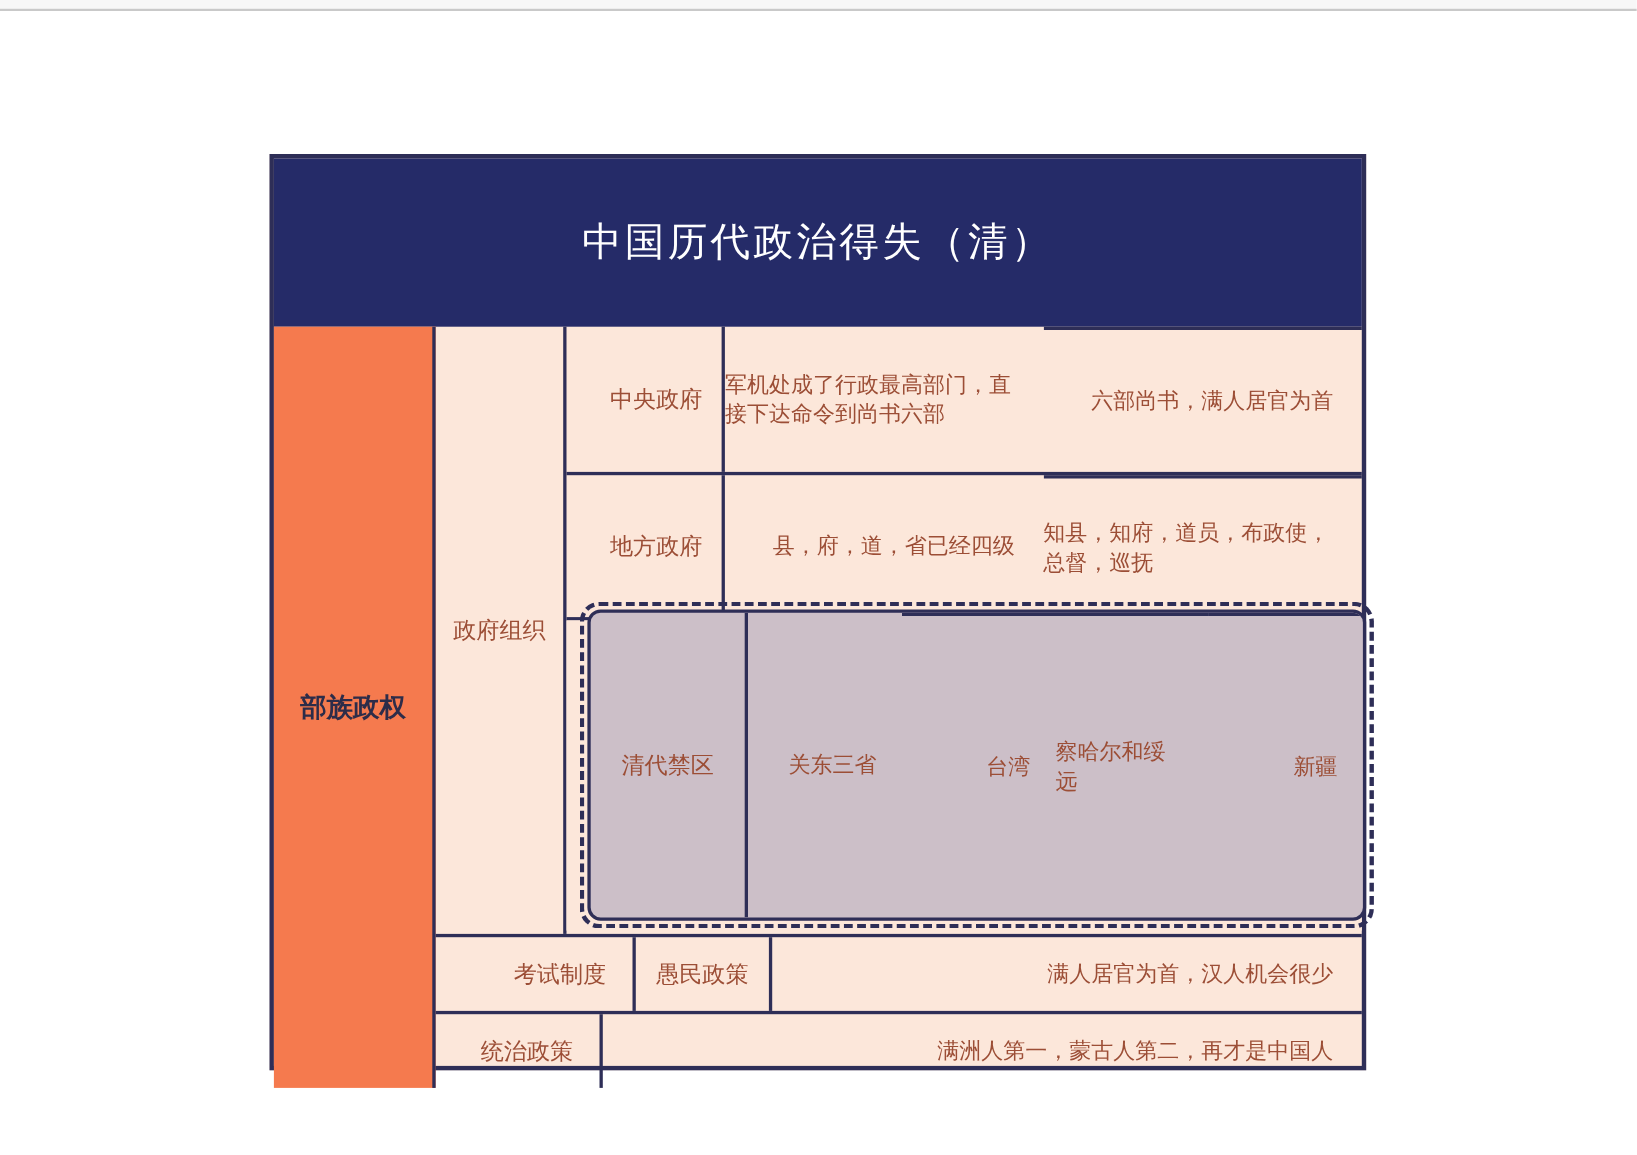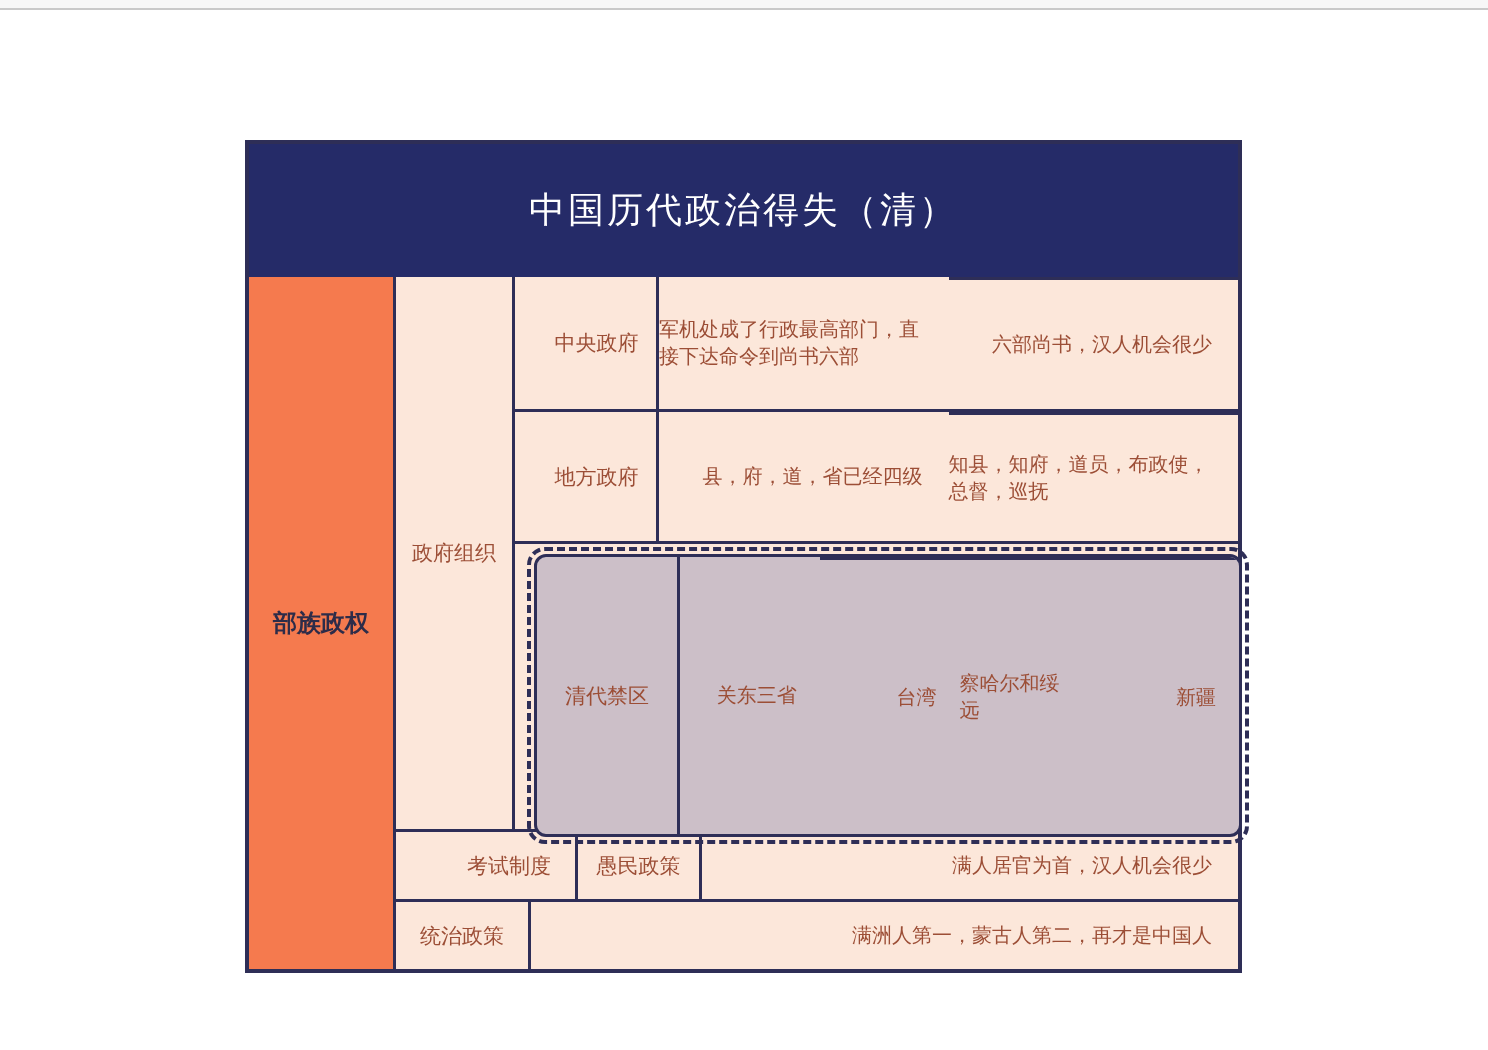--- a/index.html
+++ b/index.html
@@ -13,21 +13,21 @@
     --title-text:#ffffff;
   }
   *{box-sizing:border-box;margin:0;padding:0;}
   html,body{width:1488px;height:1050px;background:#ffffff;overflow:hidden;
     font-family:"Liberation Sans", sans-serif;}
   .canvas{position:relative;width:1488px;height:1050px;background:#ffffff;}
   .topstrip{position:absolute;left:0;top:0;width:1488px;height:10px;
     background:#f7f7f7;border-bottom:2px solid #c9c9c9;}
   .table{position:absolute;left:245px;top:140px;width:997px;height:833px;
     border:4px solid var(--border);background:var(--cell-bg);}
-  .header{height:133px;background:var(--header-bg);display:flex;
+  .header{height:153px;background:var(--header-bg);display:flex;
     align-items:center;justify-content:center;}
   .title{color:var(--title-text);font-size:36px;letter-spacing:3px;font-weight:500;}
   .body{display:flex;height:692px;}
   .col-root{width:147px;background:var(--root-bg);display:flex;align-items:center;
     justify-content:center;font-size:24px;font-weight:600;color:var(--root-text);
     border-right:3px solid var(--border);}
   .main{flex:1;display:flex;flex-direction:column;}
   .rowA{display:flex;height:552px;}
   .cell-branch{width:119px;border-right:3px solid var(--border);display:flex;
     align-items:center;justify-content:center;font-size:21px;color:var(--text);}
@@ -36,21 +36,21 @@
   .block.b1{height:135px;}
   .block.b2{height:132px;}
   .band{height:282px;background:var(--cell-bg);}
   .cell-sub{width:144px;border-right:3px solid var(--border);display:flex;
     align-items:center;justify-content:center;font-size:21px;color:var(--text);padding-left:22px;}
   .details{flex:1;display:flex;flex-direction:row;}
   .detail{flex:1;display:flex;align-items:center;justify-content:flex-end;
     padding-right:26px;font-size:20px;color:var(--text);}
   .detail.bt{border-top:3px solid var(--border);}
   .rowB{display:flex;height:70px;border-top:3px solid var(--border);padding-left:47px;}
-  .rowC{display:flex;height:70px;border-top:3px solid var(--border);}
+  .rowC{display:flex;height:70px;border-top:3px solid var(--border);padding-left:17px;}
   .cell-b2{width:135px;border-right:3px solid var(--border);display:flex;
     align-items:center;justify-content:center;font-size:21px;color:var(--text);}
   .cell-b3{width:124px;border-right:3px solid var(--border);display:flex;
     align-items:center;justify-content:center;font-size:21px;color:var(--text);}
   .cell-b4{flex:1;display:flex;align-items:center;justify-content:flex-end;
     padding-right:26px;font-size:20px;color:var(--text);}
   .cell-b34{flex:1;display:flex;align-items:center;justify-content:flex-end;
     padding-right:26px;font-size:20px;color:var(--text);}
   
   .fgroup{position:absolute;left:278px;top:403px;width:722px;height:297px;
@@ -84,21 +84,21 @@
 
         <div class="rowA">
           <div class="cell-branch">政府组织</div>
 
           <div class="rowA-right">
 
             <div class="block b1">
               <div class="cell-sub">中央政府</div>
               <div class="details">
                 <div class="detail">军机处成了行政最高部门，直接下达命令到尚书六部</div>
-                <div class="detail bt">六部尚书，汉人机会很少</div>
+                <div class="detail bt">六部尚书，满人居官为首</div>
               </div>
             </div>
 
             <div class="block b2">
               <div class="cell-sub">地方政府</div>
               <div class="details">
                 <div class="detail">县，府，道，省已经四级</div>
                 <div class="detail bt">知县，知府，道员，布政使，总督，巡抚</div>
               </div>
             </div>

